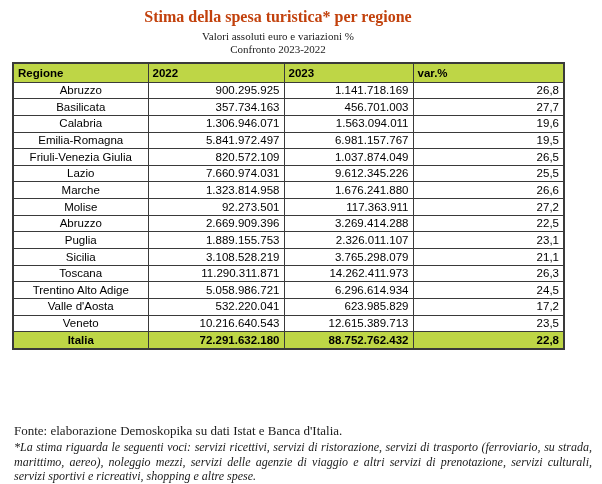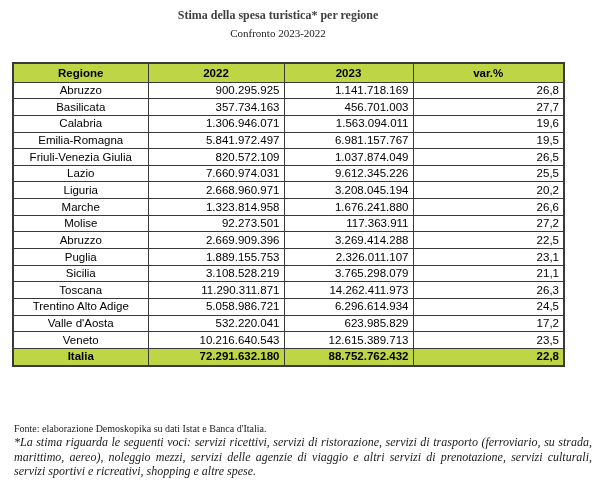--- a/index.html
+++ b/index.html
@@ -17,24 +17,24 @@
   .header-block {
     position: absolute;
     top: 8px;
     left: 0;
     width: 556px;
     text-align: center;
     font-family: "Liberation Serif", serif;
     color: #1a1a1a;
   }
   .title {
-    font-size: 12px;
+    font-size: 16px;
     font-weight: bold;
     margin: 0 0 4px 0;
-    color: #404040;
+    color: #c2410c;
   }
   .subtitle {
     font-size: 11px;
     margin: 0 0 1px 0;
     color: #1a1a1a;
   }
   table.data-table {
     position: absolute;
     top: 62px;
     left: 12px;
@@ -53,54 +53,55 @@
   table.data-table th, table.data-table td {
     border: 1px solid #3a3a3a;
     padding: 1.5px 4px;
     line-height: 1.1;
     overflow: hidden;
     white-space: nowrap;
   }
   table.data-table th {
     background: var(--header-bg, #bed646);
     font-weight: bold;
-    text-align: center;
+    text-align: left;
     padding: 2.5px 4px;
   }
   td.left { text-align: center; }
   td.num  { text-align: right; }
   tr.total-row td {
     background: var(--header-bg, #bed646);
     font-weight: bold;
   }
   .footer-block {
     position: absolute;
     left: 14px;
     top: 423px;
     width: 578px;
     font-family: "Liberation Serif", serif;
     color: #1a1a1a;
   }
   .source-line {
-    font-size: 10px;
+    font-size: 13px;
     margin: 0 0 1px 0;
   }
   .footnote {
     font-size: 12px;
     font-style: italic;
     margin: 0;
     line-height: 1.22;
     text-align: justify;
   }
 </style>
 </head>
 <body>
 
 <div class="header-block">
   <div class="title">Stima della spesa turistica* per regione</div>
+  <div class="subtitle">Valori assoluti euro e variazioni %</div>
   <div class="subtitle">Confronto 2023-2022</div>
 </div>
 
 <table class="data-table">
   <colgroup>
     <col class="c-regione">
       <col class="c-2022">
       <col class="c-2023">
       <col class="c-var">
   </colgroup>
@@ -143,26 +144,20 @@
         <td class="num">1.037.874.049</td>
         <td class="num">26,5</td>
       </tr>
       <tr>
         <td class="left">Lazio</td>
         <td class="num">7.660.974.031</td>
         <td class="num">9.612.345.226</td>
         <td class="num">25,5</td>
       </tr>
       <tr>
-        <td class="left">Liguria</td>
-        <td class="num">2.668.960.971</td>
-        <td class="num">3.208.045.194</td>
-        <td class="num">20,2</td>
-      </tr>
-      <tr>
         <td class="left">Marche</td>
         <td class="num">1.323.814.958</td>
         <td class="num">1.676.241.880</td>
         <td class="num">26,6</td>
       </tr>
       <tr>
         <td class="left">Molise</td>
         <td class="num">92.273.501</td>
         <td class="num">117.363.911</td>
         <td class="num">27,2</td>

